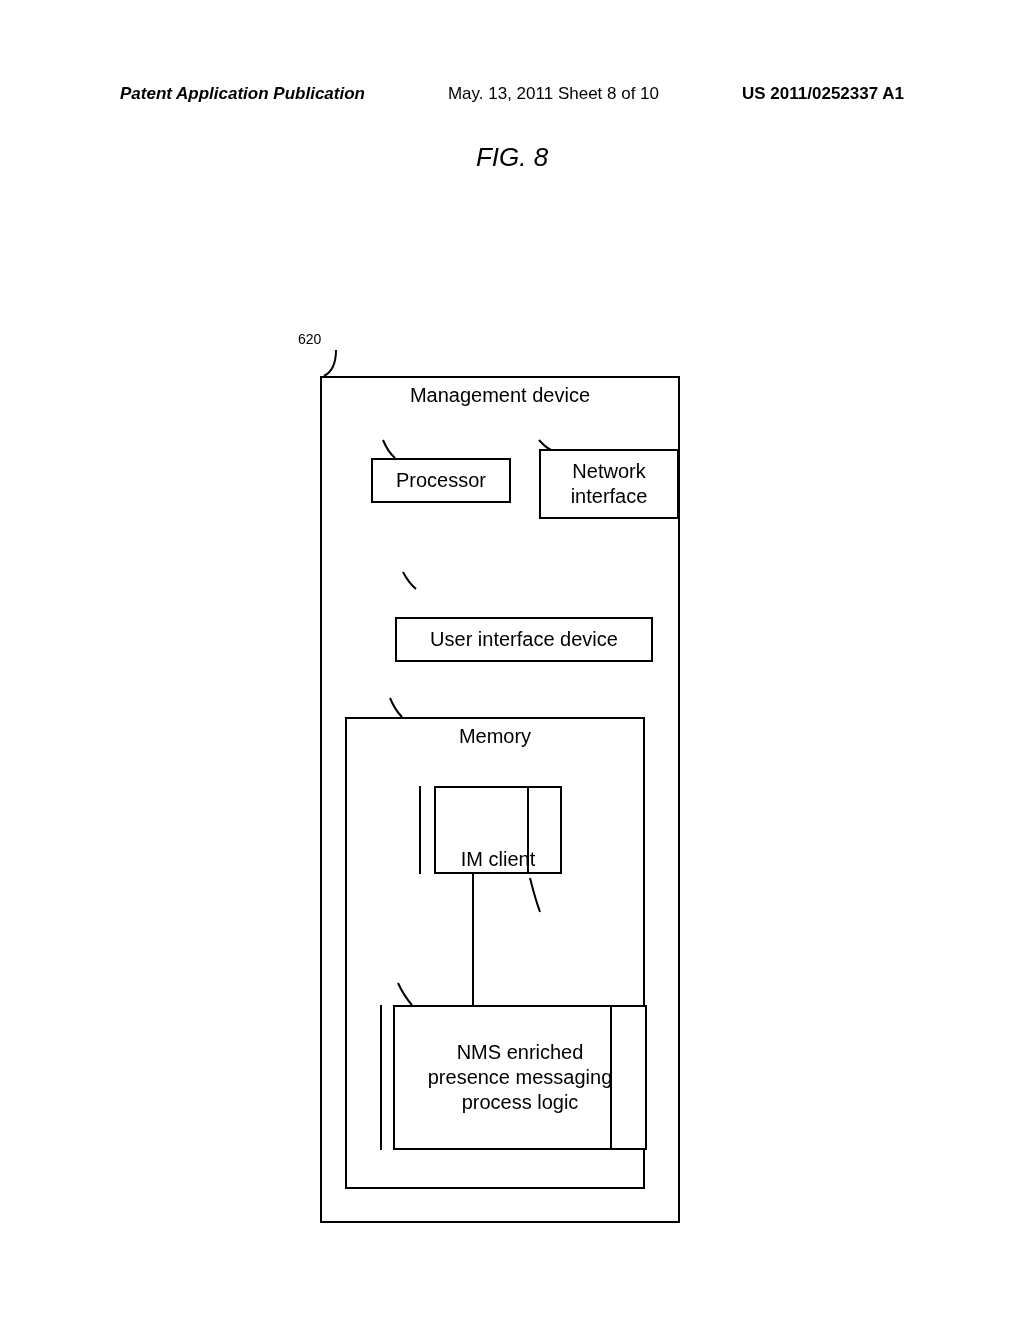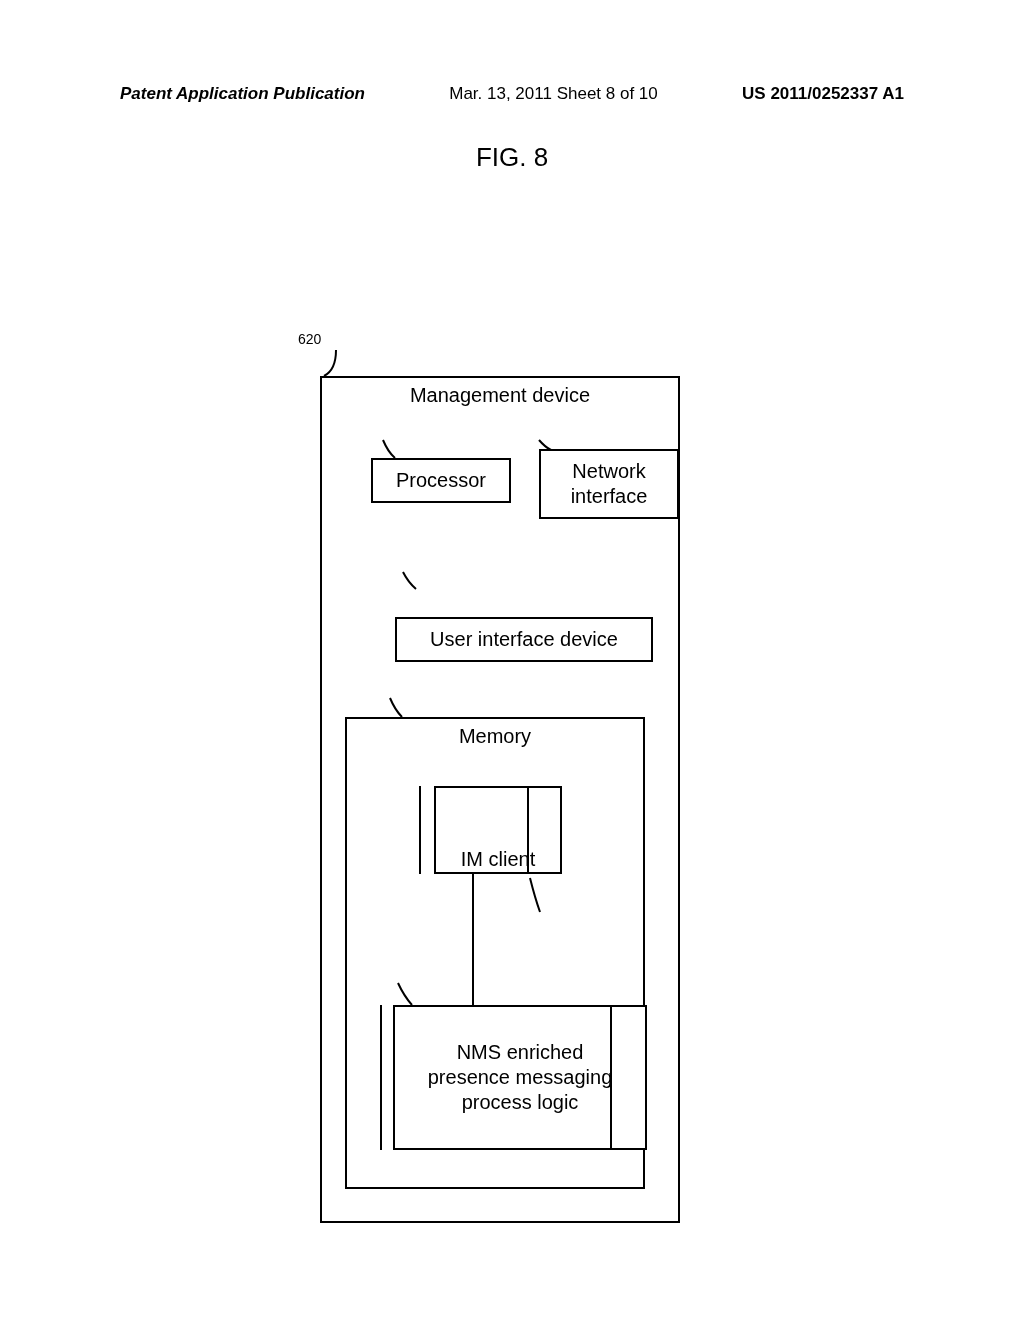--- a/index.html
+++ b/index.html
@@ -31,20 +31,21 @@
   .header .left { font-weight: bold; font-style: italic; }
   .header .mid { }
   .header .right { font-weight: bold; }
 
   .figtitle {
     position: absolute;
     top: 142px;
     width: 1024px;
     text-align: center;
     font-size: 26px;
+    font-style: italic;
   }
 
   
   .box {
     position: absolute;
     border: 2px solid #000;
     background: #fff;
     box-sizing: border-box;
   }
   .label {
@@ -84,21 +85,21 @@
     fill: none;
   }
 </style>
 </head>
 <body>
 
 <div class="page">
 
   <div class="header">
     <span class="left">Patent Application Publication</span>
-    <span class="mid">Mar. 13, 2011  Sheet 8 of 10</span>
+    <span class="mid">May. 13, 2011  Sheet 8 of 10</span>
     <span class="right">US 2011/0252337 A1</span>
   </div>
 
   <div class="figtitle">FIG. 8</div>
 
   <div class="label" style="left:298px; top:331px;">620</div>
   <div class="label" style="left:345px; top:420px;">810</div>
   <div class="label" style="left:501px; top:420px;">820</div>
   <div class="label" style="left:365px; top:552px;">830</div>
   <div class="label" style="left:352px; top:678px;">840</div>

